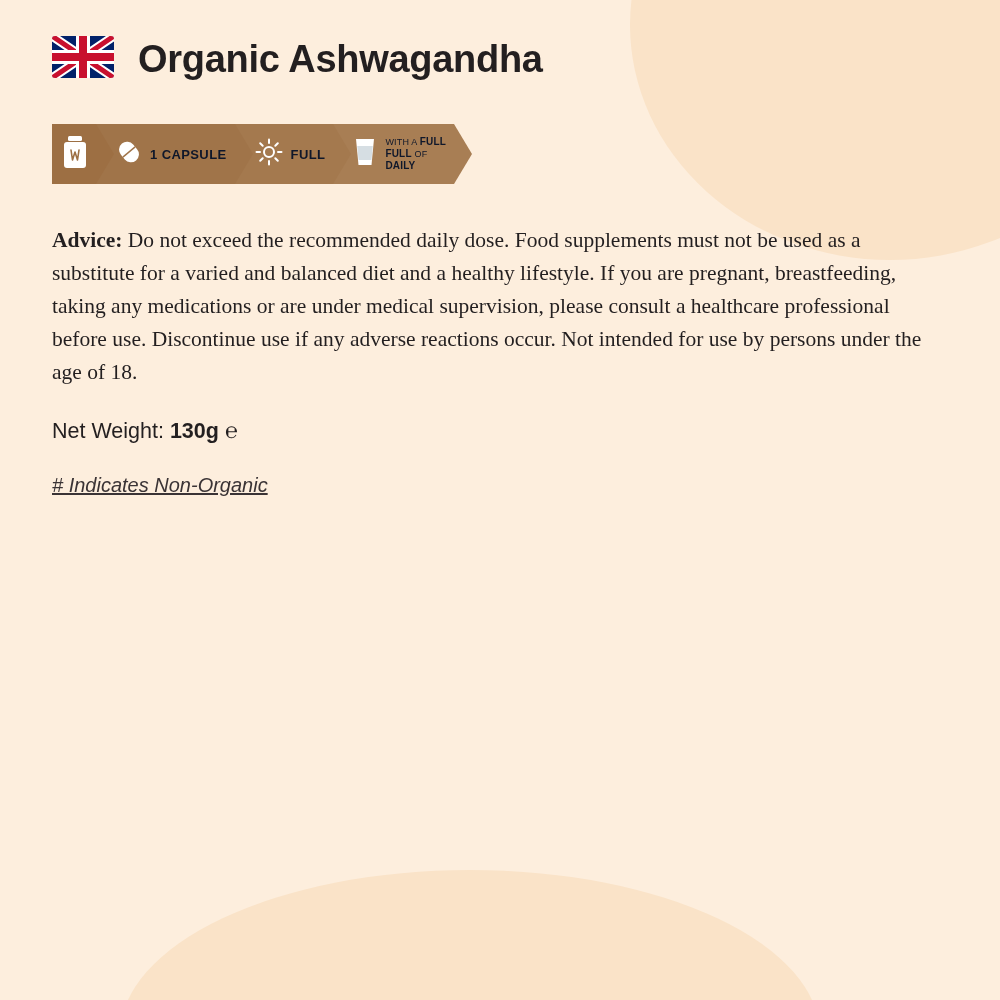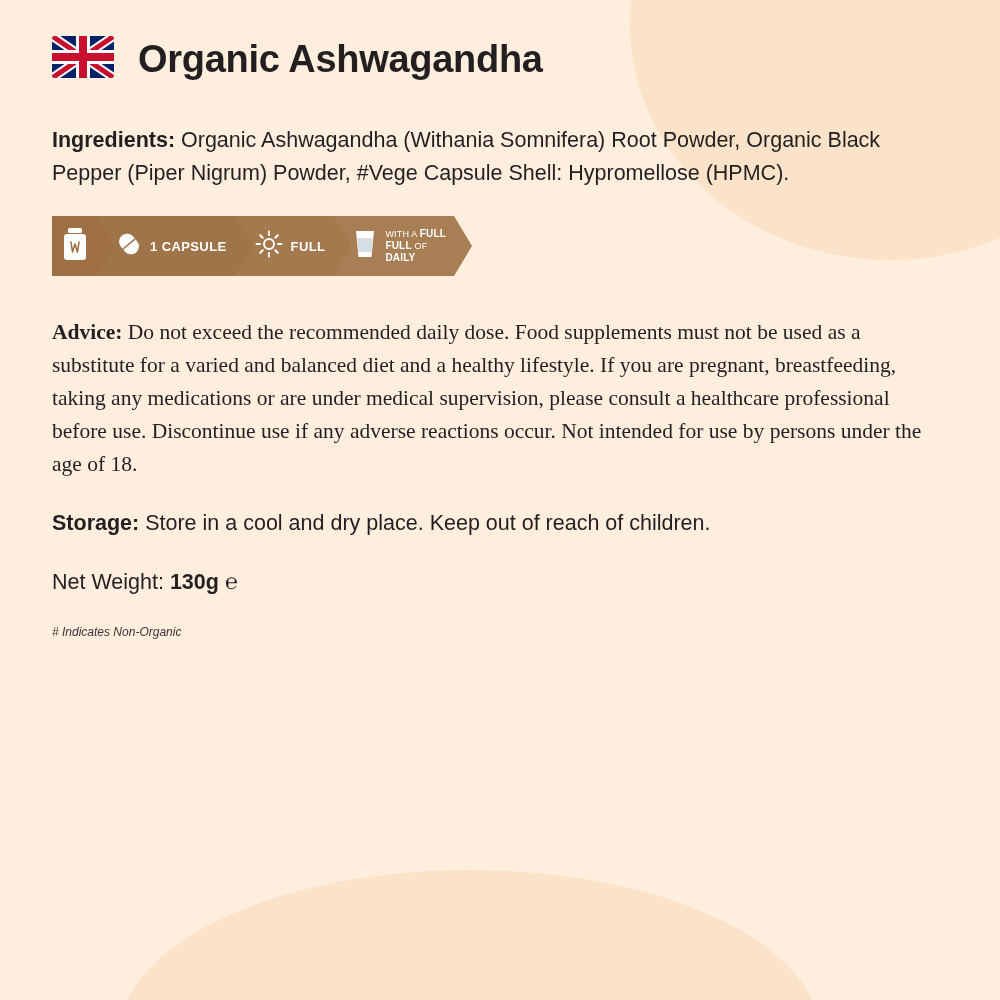--- a/index.html
+++ b/index.html
@@ -78,40 +78,41 @@
   }
   p.block b {
     font-weight: bold;
   }
   .para-ingredients { margin-bottom: 34px; }
   .para-use { margin-bottom: 28px; }
   .para-advice { margin-bottom: 28px; font-family: Liberation Serif, serif; }
   .para-storage { margin-bottom: 28px; }
   .para-weight { margin-bottom: 30px; }
   .footnote {
-    font-size: 12px;
+    font-size: 20px;
     font-style: italic;
     color: #3a3335;
     margin: 0;
+    text-decoration: underline;
   }
 
   
   .dosage {
     display: flex;
     align-items: stretch;
     height: 60px;
     margin: 0 0 40px 0;
     width: 420px;
   }
   .chev {
     position: relative;
     background: #9a6b3f;
     display: flex;
     align-items: center;
-    color: #ffffff;
+    color: #0f172a;
     padding-left: 20px;
     padding-right: 8px;
     box-sizing: border-box;
   }
   .chev:first-child { padding-left: 10px; }
   .chev::after {
     content: "";
     position: absolute;
     right: -18px;
     top: 0;
@@ -163,23 +164,20 @@
         <rect width="62" height="42" fill="#012169"></rect>
         <path d="M0,0 L62,42 M62,0 L0,42" stroke="#ffffff" stroke-width="9"></path>
         <path d="M0,0 L62,42 M62,0 L0,42" stroke="#C8102E" stroke-width="5"></path>
         <path d="M31,0 L31,42 M0,21 L62,21" stroke="#ffffff" stroke-width="14"></path>
         <path d="M31,0 L31,42 M0,21 L62,21" stroke="#C8102E" stroke-width="8"></path>
       </svg>
     </div>
     <div class="title">Organic Ashwagandha</div>
   </div>
 
-  <p class="block para-ingredients">
-    <b>Ingredients:</b><span> Organic Ashwagandha (Withania Somnifera) Root Powder, Organic Black Pepper (Piper Nigrum) Powder, #Vege Capsule Shell: Hypromellose (HPMC).</span>
-  </p>
 
   <div class="dosage">
 
     <div class="chev shade1">
       <span class="icon-svg">
         <svg width="26" height="34" viewBox="0 0 26 34" xmlns="http://www.w3.org/2000/svg">
           <rect x="6" y="1" width="14" height="5" rx="1.5" fill="#ffffff"></rect>
           <rect x="2" y="7" width="22" height="26" rx="3" fill="#ffffff"></rect>
           <path d="M9,15 L10.5,25 L13,17 L15.5,25 L17,15" stroke="#9d6f43" stroke-width="1.6" fill="none" stroke-linecap="round" stroke-linejoin="round"></path>
         </svg>
@@ -231,23 +229,20 @@
       </span>
     </div>
 
   </div>
 
 
   <p class="block para-advice">
     <b>Advice:</b><span> Do not exceed the recommended daily dose. Food supplements must not be used as a substitute for a varied and balanced diet and a healthy lifestyle. If you are pregnant, breastfeeding, taking any medications or are under medical supervision, please consult a healthcare professional before use. Discontinue use if any adverse reactions occur. Not intended for use by persons under the age of 18.</span>
   </p>
 
-  <p class="block para-storage">
-    <b>Storage:</b><span> Store in a cool and dry place. Keep out of reach of children.</span>
-  </p>
 
   <p class="block para-weight">
     <span>Net Weight: </span><b>130g</b><span> ℮</span>
   </p>
 
   <p class="footnote"># Indicates Non-Organic</p>
 
 </div>
 
 </body></html>

